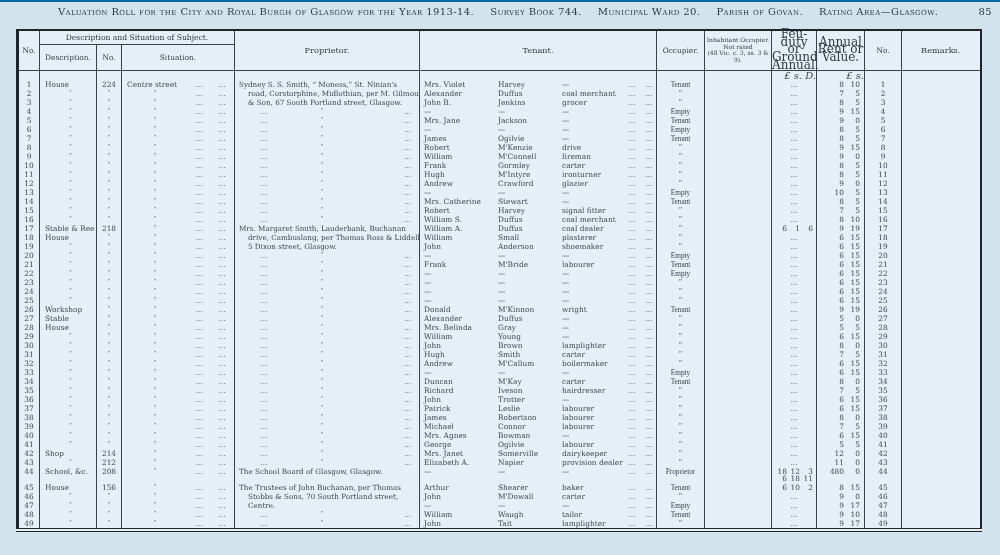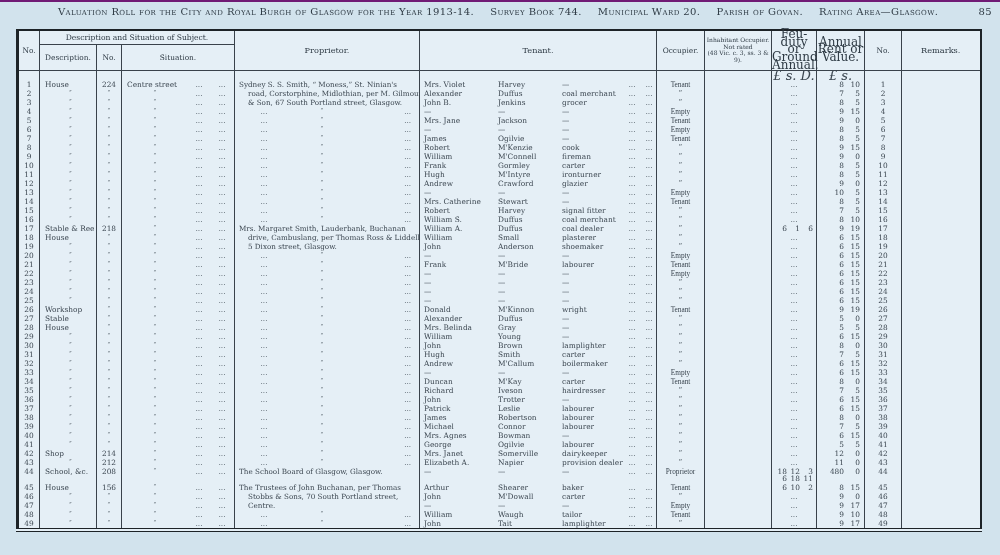--- a/index.html
+++ b/index.html
@@ -1,20 +1,20 @@
 <!DOCTYPE html>
 <html style="--page_bg: #d2e3ed; --table_bg: #e5eff6; --ink: #3b4650; --line: #39424b; --frame: #1d2327;"><head>
 <meta charset="utf-8">
 <style>
   :root{
     --page_bg:#d2e3ed; --table_bg:#e5eff6; --ink:#3b4650; --line:#39424b; --frame:#1d2327;
   }
   *{margin:0;padding:0;box-sizing:border-box;}
   body{width:1000px;height:555px;background:var(--page_bg);font-family:"DejaVu Serif",serif;color:var(--ink);overflow:hidden;}
-  .page{position:relative;width:1000px;height:554px;border-top:2px solid #701a75;}
+  .page{position:relative;width:1000px;height:554px;border-top:2px solid #0369a1;}
   .title-row{position:absolute;left:58px;right:8px;top:4px;display:flex;gap:16px;font-variant-caps:small-caps;font-size:10px;letter-spacing:.4px;color:#2e3a44;white-space:nowrap;}
   .title-row .pgnum{margin-left:auto;font-variant-caps:normal;}
   table{position:absolute;left:16px;top:27px;width:965px;border-collapse:collapse;table-layout:fixed;background:var(--table_bg);border:2px solid var(--frame);border-left-width:3px;border-bottom:4px double var(--frame);}
   thead th{border:1px solid var(--line);font-weight:normal;vertical-align:middle;text-align:center;color:#2e3a44;background:var(--table_bg);padding:0;}
   th.grp{font-size:7.6px;height:14px;border-bottom:1px solid var(--line);}
   th.big{font-size:8.2px;}
   th.sub{font-size:7.4px;height:26px;}
   th.tiny{font-size:6px;line-height:6.6px;}
   th.med{font-size:12px;line-height:7.6px;margin-top:28px;}
   tbody td{border-left:1px solid var(--line);border-right:1px solid var(--line);font-size:7.4px;height:9px;line-height:9px;padding:0;white-space:nowrap;vertical-align:top;overflow:visible;position:relative;}
@@ -34,21 +34,21 @@
   .teng{display:grid;grid-template-columns:74px 64px 64px 16px 1fr;}
   .teng span{padding-left:4px;}
   td.c-occ{text-align:center;font-size:7.3px;font-family:Liberation Serif, serif;}
   td.c-feu{text-align:center;}
   .feug{display:grid;grid-template-columns:1fr 13px 13px;text-align:right;padding-right:3px;}
   .feu2{position:absolute;top:7px;left:0;right:0;}
   td.c-rent{overflow:hidden;}
   .rentg{display:grid;grid-template-columns:1fr 16px;text-align:right;padding-right:4px;}
   .dots{text-align:center;color:#49545e;}
   .dit{text-align:center;font-size:6.5px;}
-  tr.currency-row td{height:9px;font-size:13px;text-align:center;border-bottom:none;}
+  tr.currency-row td{height:9px;font-size:10px;text-align:right;border-bottom:none;}
   tr.spacer-row td{height:7px;}
   .it{font-style:italic;}
 </style>
 </head>
 <body>
 
 <div class="page">
   <div class="title-row">
     <span>Valuation Roll for the City and Royal Burgh of Glasgow for the Year 1913-14.</span>
     <span>Survey Book 744.</span>
@@ -395,21 +395,21 @@
             <span class="propg">
               <span class="dots">...</span>
               <span class="dit">″</span>
               <span class="dots pr">...</span>
             </span>
           </td>
           <td class="c-ten">
             <span class="teng">
               <span>Robert</span>
               <span>M'Kenzie</span>
-              <span>cook</span>
+              <span>drive</span>
               <span class="dots">...</span>
               <span class="dots">...</span>
             </span>
           </td>
           <td class="c-occ dit">″</td>
           <td class="c-inh"></td>
           <td class="c-feu"><span class="dots">...</span></td>
           <td class="c-rent">
             <span class="rentg">
               <span>9</span>

